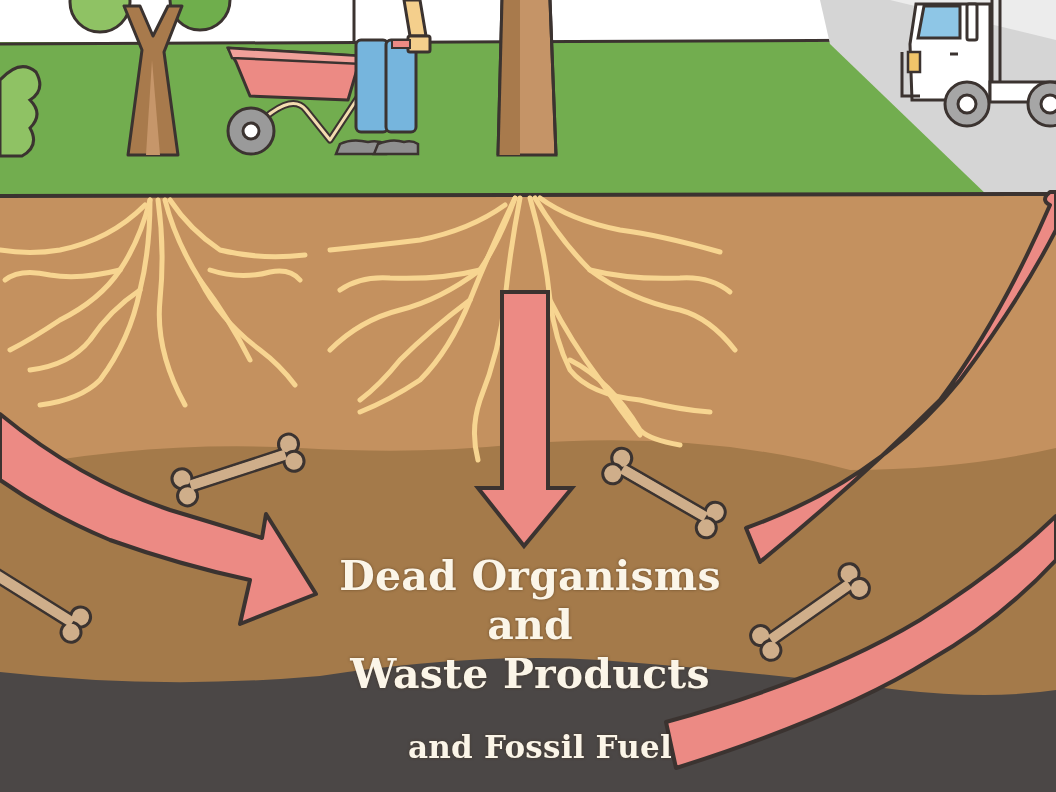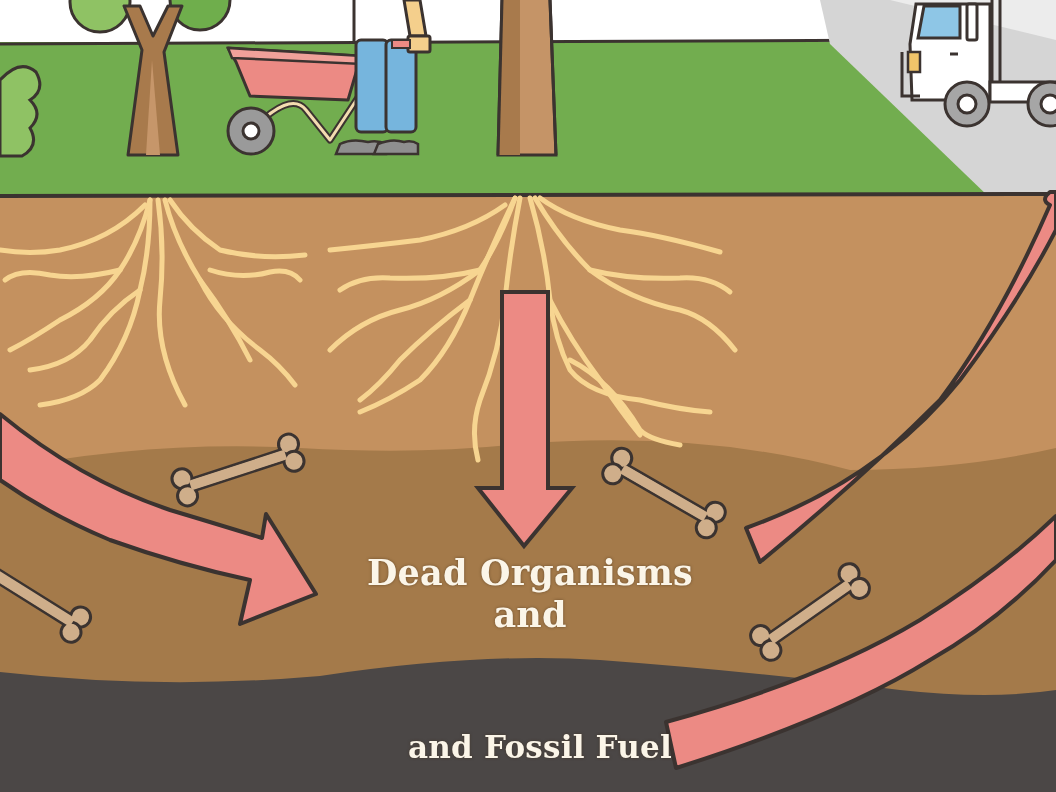--- a/index.html
+++ b/index.html
@@ -8,21 +8,21 @@
     .label {
       position: absolute;
       font-family: "DejaVu Serif", "Liberation Serif", serif;
       font-weight: bold;
       color: #fbf5e8;
       text-align: center;
       line-height: 1.2;
       text-shadow: 0 0 3px rgba(60,40,20,0.55);
       letter-spacing: 0.2px;
     }
-    #label-dead { left: 330px; top: 552px; width: 400px; font-size: 35px; }
+    #label-dead { left: 330px; top: 552px; width: 400px; font-size: 41px; }
     #label-fossil { left: 380px; top: 729px; width: 320px; font-size: 31px; }
     .label span { display: block; }
   </style>
 </head>
 <body>
 
 <svg id="stage" viewBox="0 0 1056 792" xmlns="http://www.w3.org/2000/svg">
 
   <rect x="0" y="0" width="1056" height="48" fill="#ffffff"></rect>
 
@@ -164,17 +164,18 @@
   <g transform="translate(30,596) rotate(32)">
     <rect x="-50" y="-6" width="100" height="12" fill="#cfae8a" stroke="#3b3330" stroke-width="3"></rect>
     <circle cx="54" cy="-9" r="10" fill="#cfae8a" stroke="#3b3330" stroke-width="3"></circle>
     <circle cx="54" cy="9" r="10" fill="#cfae8a" stroke="#3b3330" stroke-width="3"></circle>
     <rect x="-52" y="-5" width="102" height="10" fill="#cfae8a"></rect>
   </g>
 </svg>
 
 <div id="label-dead" class="label">
   <span>Dead Organisms and</span>
+  <span>Waste Products</span>
 </div>
 
 <div id="label-fossil" class="label">
   <span>and Fossil Fuel</span>
 </div>
 
 </body></html>

